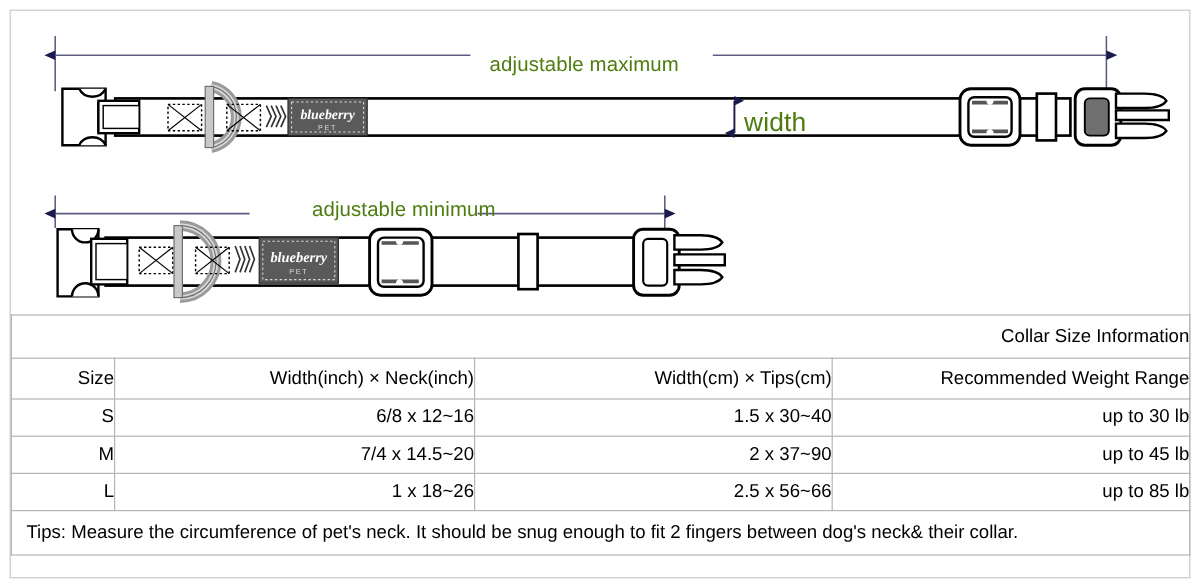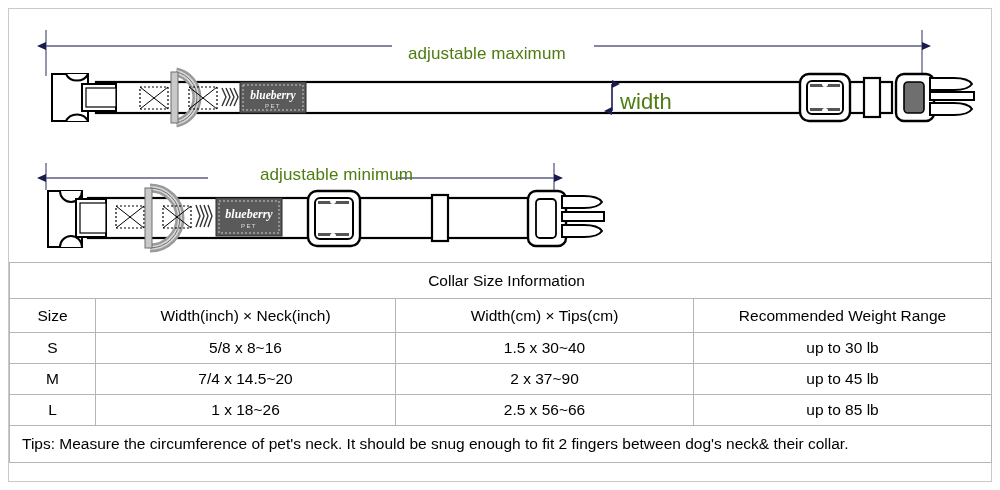--- a/index.html
+++ b/index.html
@@ -33,21 +33,21 @@
   .table-wrap{
     position:absolute;left:9px;top:262px;width:982px;height:219px;
     box-sizing:border-box;
   }
   table.size-table{
     border-collapse:collapse;width:982px;table-layout:fixed;
     font-family:"Liberation Sans","DejaVu Sans",sans-serif;
   }
   table.size-table td{
     border:1px solid #b5b5b5;
-    text-align:center;vertical-align:middle;
+    text-align:right;vertical-align:middle;
     font-size:15.5px;color:#000;padding:0;
   }
   .title-cell{
     text-align:left;padding-left:12px !important;
     height:35px;font-size:16px;
   }
   .hdr td{height:33px;font-size:16px;}
   .row td{height:30px;font-size:15.5px;}
   .tips-cell{
     text-align:left !important;padding-left:12px !important;
@@ -238,21 +238,21 @@
         </tr>
         <tr class="hdr">
           <td>Size</td>
           <td>Width(inch)  ×  Neck(inch)</td>
           <td>Width(cm)  ×  Tips(cm)</td>
           <td>Recommended Weight Range</td>
         </tr>
 
         <tr class="row">
           <td>S</td>
-          <td>5/8 x 8~16</td>
+          <td>6/8 x 12~16</td>
           <td>1.5 x 30~40</td>
           <td>up to 30 lb</td>
         </tr>
         <tr class="row">
           <td>M</td>
           <td>7/4 x 14.5~20</td>
           <td>2 x 37~90</td>
           <td>up to 45 lb</td>
         </tr>
         <tr class="row">

